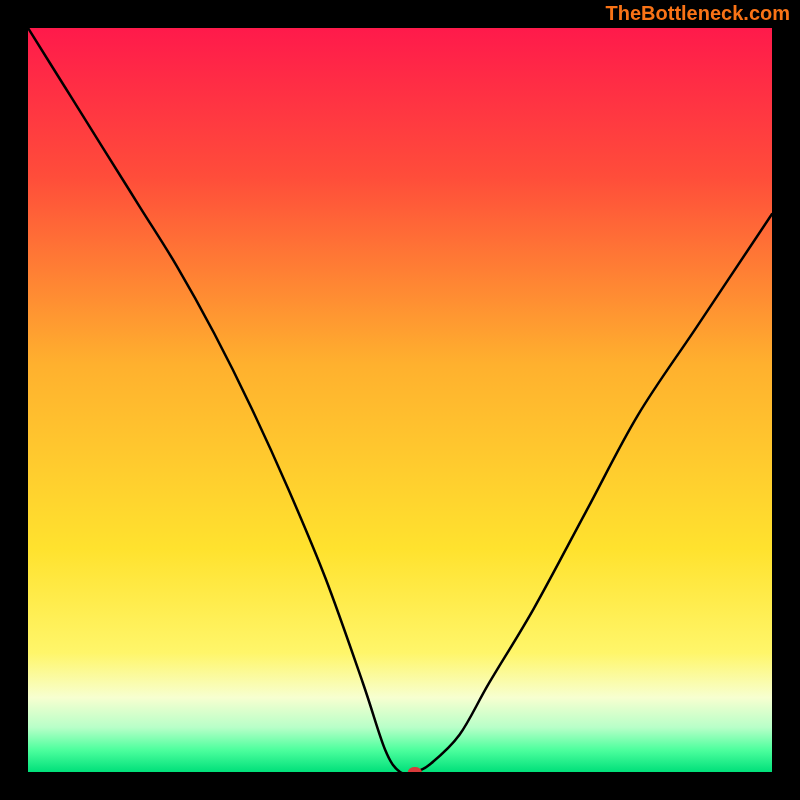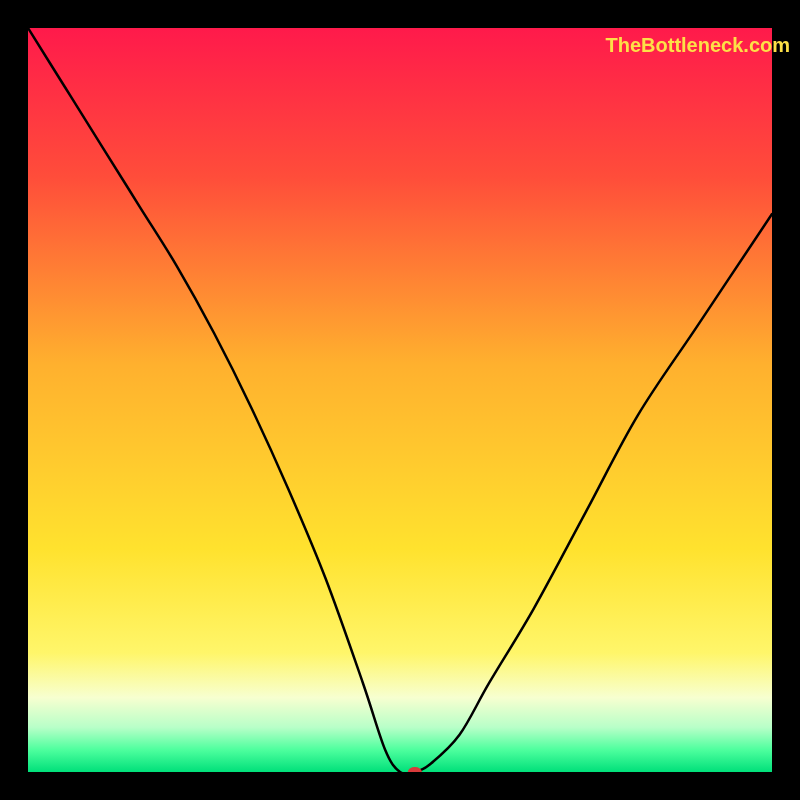--- a/index.html
+++ b/index.html
@@ -14,25 +14,24 @@
   .frame {
     position: relative;
     width: 800px;
     height: 800px;
     background: #000;
   }
   .watermark {
     position: absolute;
     top: 2px;
     right: 10px;
-    color: #fde047;
+    color: #f97316;
     font-size: 20px;
     font-weight: 600;
     z-index: 10;
-    margin-top: 32px;
   }
   .plot-area {
     position: absolute;
     left: 28px;
     top: 28px;
     width: 744px;
     height: 744px;
   }
   svg {
     display: block;

